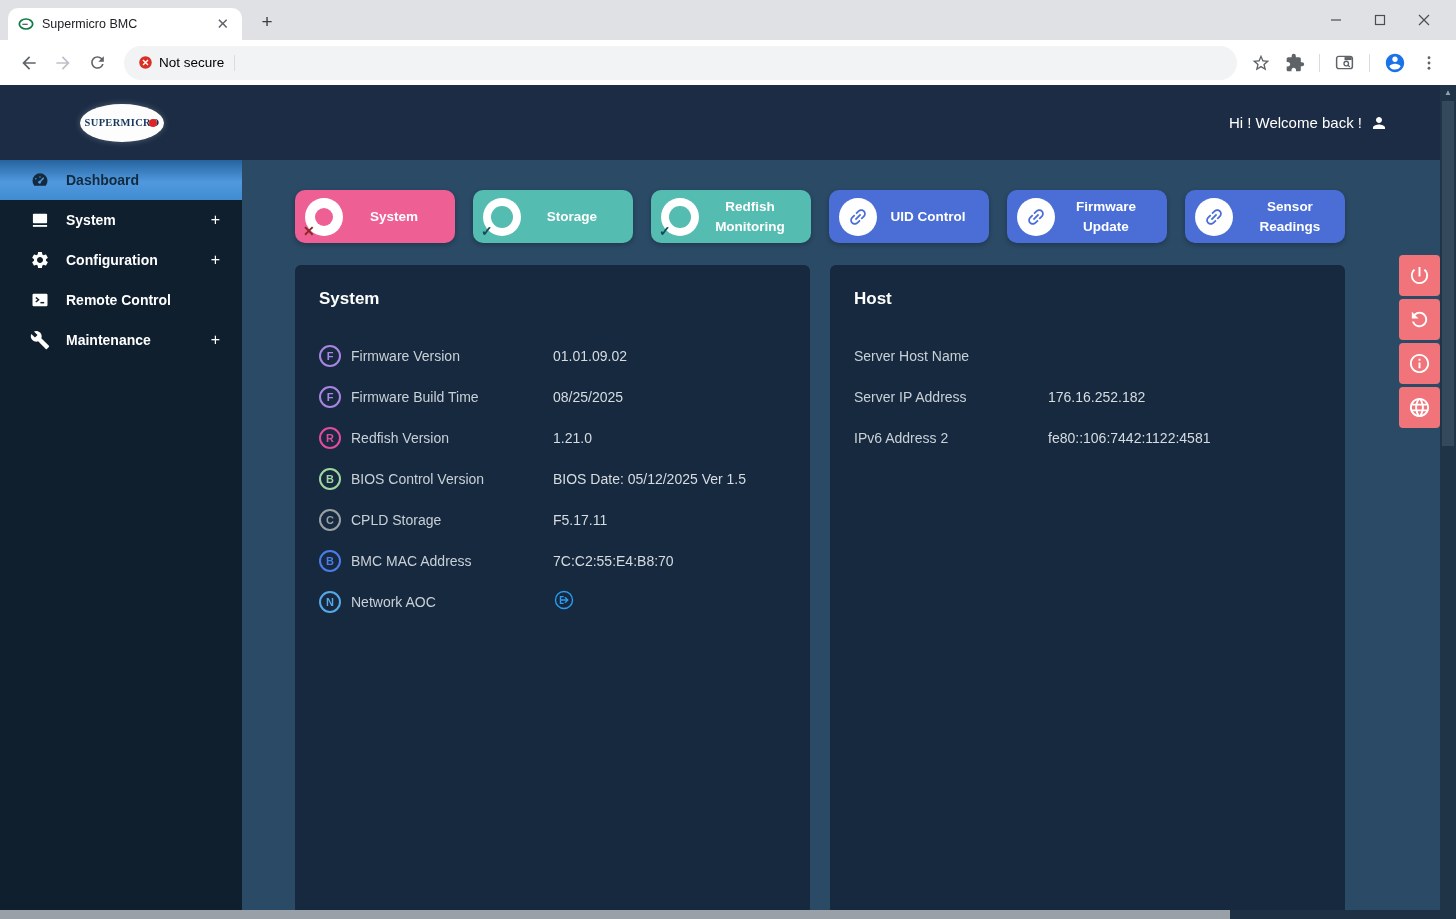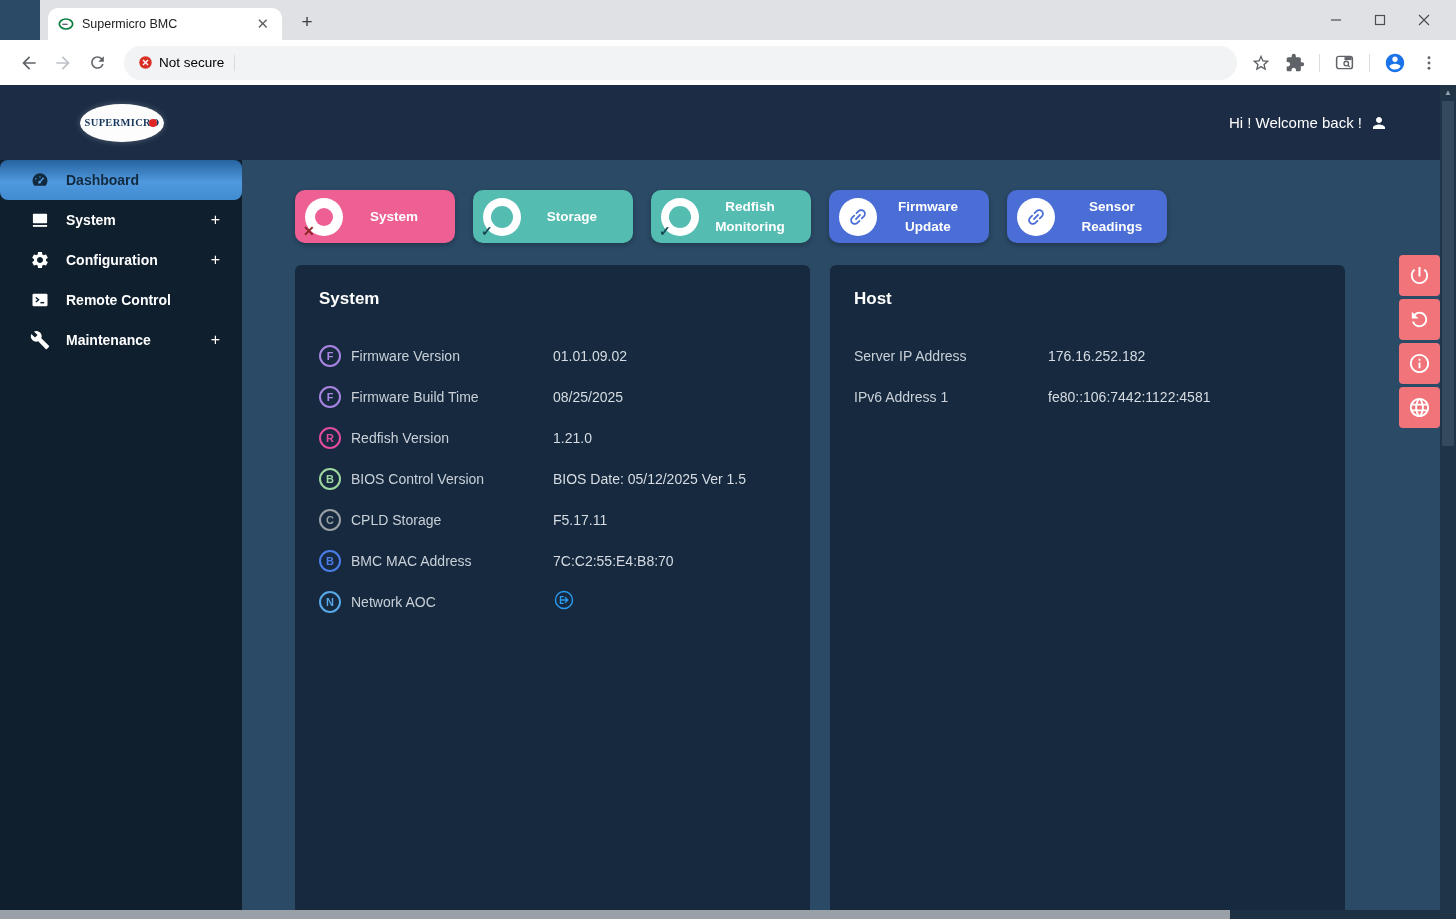--- a/index.html
+++ b/index.html
@@ -1,20 +1,20 @@
 <!DOCTYPE html>
 <html><head>
 <meta charset="utf-8">
 <style>
   * { margin:0; padding:0; box-sizing:border-box; }
   html,body { width:1456px; height:919px; overflow:hidden; }
   body { font-family:"Liberation Sans", sans-serif; background:#2b4a66; position:relative; }
 
   
-  .tabstrip { height:40px; background:#dfe1e5; position:relative;margin-left:40px; }
+  .tabstrip { height:40px; background:#dfe1e5; position:relative; }
   .tab { position:absolute; left:8px; top:8px; width:234px; height:32px; background:#fff;
          border-radius:10px 10px 0 0; display:flex; align-items:center; padding:0 10px; }
   .tab-fav { width:16px; height:16px; margin-right:8px; flex:0 0 auto; }
   .tab-title { font-size:12.5px; color:#202124; flex:1; white-space:nowrap; overflow:hidden; }
   .tab-close { font-size:15px; color:#5f6368; padding:0 3px; cursor:pointer; }
   .new-tab { position:absolute; left:254px; top:9px; width:26px; height:26px; display:flex;
              align-items:center; justify-content:center; font-size:19px; color:#3c4043; border-radius:50%; }
   .win-controls { position:absolute; right:10px; top:0; height:40px; display:flex; align-items:center; }
   .win-btn { width:44px; height:40px; display:flex; align-items:center; justify-content:center; color:#4a4d51; }
 
@@ -37,21 +37,21 @@
           display:flex; align-items:center; justify-content:center; position:relative;
           box-shadow:0 0 6px rgba(255,255,255,.25); }
   .logo-text { font-family:"Liberation Serif", serif; font-weight:bold; font-size:10.5px;
                letter-spacing:.3px; color:#15355c; }
   .logo-dot { position:absolute; right:7px; top:15px; width:8px; height:8px; border-radius:50%; background:#e02424; }
   .welcome { margin-left:auto; margin-right:52px; display:flex; align-items:center; gap:8px;
              color:#fff; font-size:15px; }
 
   
   .sidebar { position:absolute; top:160px; left:0; width:242px; bottom:9px; background:#0f1f2e; }
-  .side-item { height:40px; display:flex; align-items:center; padding:0 22px 0 30px; cursor:pointer;border-radius:8px; }
+  .side-item { height:40px; display:flex; align-items:center; padding:0 22px 0 30px; cursor:pointer; }
   .sicon { width:20px; height:20px; margin-right:16px; flex:0 0 auto; color:#fff; }
   .slabel { color:#fff; font-size:14px; font-weight:bold; flex:1; }
   .sexpand { color:#fff; font-size:16px; font-weight:normal; }
   .side-item.active { background:linear-gradient(180deg,#26639f 0%,#5099de 55%,#418bd0 100%); }
   .side-item.active .slabel, .side-item.active .sexpand { color:#132a3e; }
   .side-item.active .sicon { color:#132a3e; }
 
   
   .content { position:absolute; top:160px; left:242px; right:16px; bottom:9px; background:#2b4a66; overflow:hidden; }
   .quickrow { margin:30px 0 0 53px; display:flex; gap:18px; }
@@ -267,20 +267,30 @@
       <span class="qlabel">Redfish Monitoring</span>
     </button>
     <button class="qb" style="background: rgb(74, 110, 214);">
       <span class="ring" style="color: rgb(74, 110, 214);">
         <svg class="linksvg" viewBox="0 0 24 24" fill="currentColor">
             <g transform="rotate(-45 12 12)">
               <path d="M3.9 12c0-1.71 1.39-3.1 3.1-3.1h4V7H7c-2.76 0-5 2.24-5 5s2.24 5 5 5h4v-1.9H7c-1.71 0-3.1-1.39-3.1-3.1zM8 13h8v-2H8v2zm9-6h-4v1.9h4c1.71 0 3.1 1.39 3.1 3.1s-1.39 3.1-3.1 3.1h-4V17h4c2.76 0 5-2.24 5-5s-2.24-5-5-5z"></path>
             </g>
           </svg>
       </span>
+      <span class="qlabel">UID Control</span>
+    </button>
+    <button class="qb" style="background: rgb(74, 110, 214);">
+      <span class="ring" style="color: rgb(74, 110, 214);">
+        <svg class="linksvg" viewBox="0 0 24 24" fill="currentColor">
+            <g transform="rotate(-45 12 12)">
+              <path d="M3.9 12c0-1.71 1.39-3.1 3.1-3.1h4V7H7c-2.76 0-5 2.24-5 5s2.24 5 5 5h4v-1.9H7c-1.71 0-3.1-1.39-3.1-3.1zM8 13h8v-2H8v2zm9-6h-4v1.9h4c1.71 0 3.1 1.39 3.1 3.1s-1.39 3.1-3.1 3.1h-4V17h4c2.76 0 5-2.24 5-5s-2.24-5-5-5z"></path>
+            </g>
+          </svg>
+      </span>
       <span class="qlabel">Firmware Update</span>
     </button>
     <button class="qb" style="background: rgb(74, 110, 214); gap: 12px;">
       <span class="ring" style="color: rgb(74, 110, 214);">
         <svg class="linksvg" viewBox="0 0 24 24" fill="currentColor">
             <g transform="rotate(-45 12 12)">
               <path d="M3.9 12c0-1.71 1.39-3.1 3.1-3.1h4V7H7c-2.76 0-5 2.24-5 5s2.24 5 5 5h4v-1.9H7c-1.71 0-3.1-1.39-3.1-3.1zM8 13h8v-2H8v2zm9-6h-4v1.9h4c1.71 0 3.1 1.39 3.1 3.1s-1.39 3.1-3.1 3.1h-4V17h4c2.76 0 5-2.24 5-5s-2.24-5-5-5z"></path>
             </g>
           </svg>
       </span>
@@ -336,25 +346,29 @@
             </span>
           </span>
         </div>
       </div>
     </section>
 
     <section class="card host">
       <h2>Host</h2>
       <div class="rows">
         <div class="row">
+          <span class="rlabel">Server Host Name</span>
+          <span class="rvalue"></span>
+        </div>
+        <div class="row">
           <span class="rlabel">Server IP Address</span>
           <span class="rvalue">176.16.252.182</span>
         </div>
         <div class="row">
-          <span class="rlabel">IPv6 Address 1</span>
+          <span class="rlabel">IPv6 Address 2</span>
           <span class="rvalue">fe80::106:7442:1122:4581</span>
         </div>
       </div>
     </section>
   </div>
 </main>
 
 <div class="floaters">
   <button class="fbtn">
     <svg viewBox="0 0 24 24" fill="#fff">

